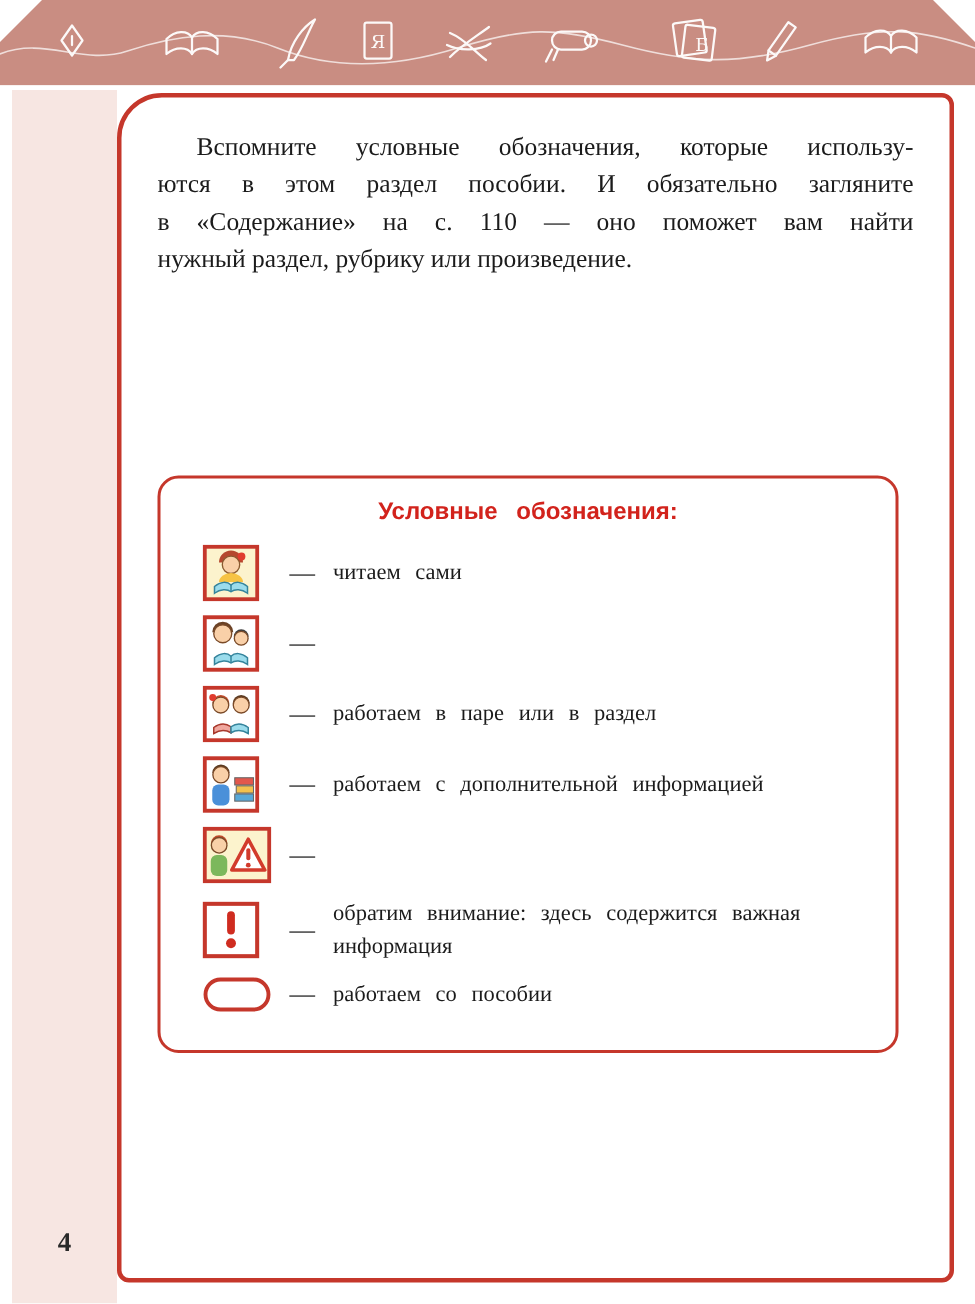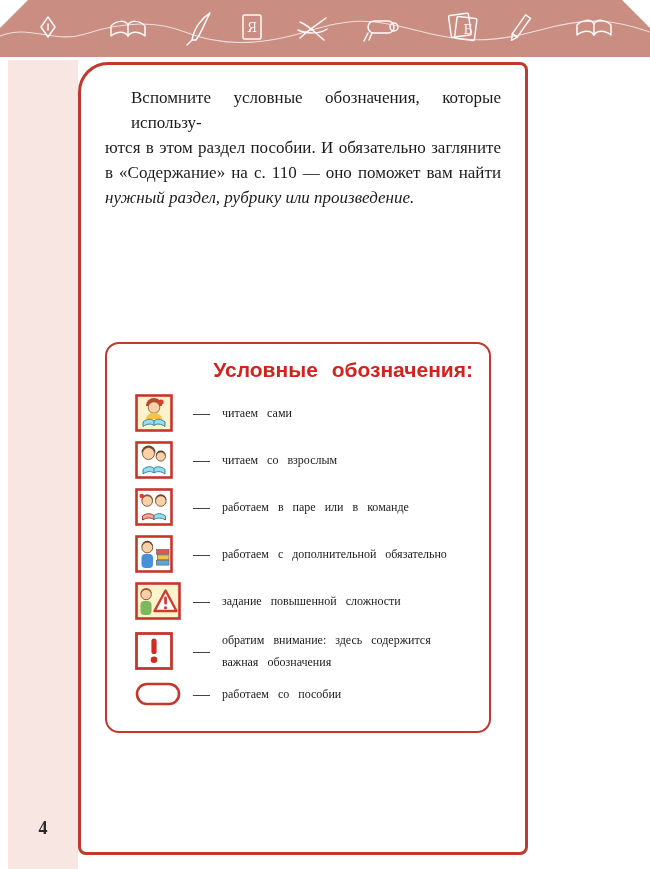--- a/index.html
+++ b/index.html
@@ -23,49 +23,49 @@
   .sidebar{
     position:absolute;left:8px;top:60px;width:70px;bottom:0;
     background:var(--sidebar_bg,#f7e6e2);
   }
   .page-number{
     position:absolute;left:8px;width:70px;bottom:30px;text-align:center;
     font-size:18px;font-weight:700;color:#2a2a2a;
   }
   
   .frame{
-    position:absolute;left:78px;top:62px;width:450px;bottom:14px;
+    position:absolute;left:78px;top:62px;width:558px;bottom:14px;
     border:3px solid var(--accent,#c5372b);
     border-radius:30px 8px 8px 8px;
     background:#fff;
     padding:20px 24px 0 24px;
   }
   .intro{margin:0;font-size:17px;line-height:25px;}
   .intro span{display:block;text-align:justify;text-align-last:justify;}
   .intro span.first{padding-left:26px;}
-  .intro span.last{text-align-last:left;font-style:italic;}
+  .intro span.last{text-align-last:left;}
   
   .legend-box{
     margin:132px 10px 0 0;
     border:2.5px solid var(--accent,#c5372b);
     border-radius:14px;
     padding:14px 16px 16px 16px;
   }
   .legend-title{
-    text-align:right;
+    text-align:center;
     font-family:"Liberation Sans","DejaVu Sans",sans-serif;
-    font-weight:700;font-size:21px;color:var(--title_red,#d2231c);
+    font-weight:700;font-size:16px;color:var(--title_red,#d2231c);
     word-spacing:8px;margin-bottom:12px;
   }
   .legend-item{
     display:flex;align-items:center;margin:0 0 9px 0;padding-left:12px;
   }
   .legend-item .icon{flex:0 0 56px;display:flex;align-items:center;}
   .legend-item .dash{flex:0 0 auto;margin:0 12px 0 2px;font-size:17px;}
-  .legend-item .label{font-size:12px;line-height:22px;word-spacing:6px;}
+  .legend-item .label{font-size:15px;line-height:22px;word-spacing:6px;}
   svg text{font-family:"DejaVu Serif",serif;}
 </style>
 </head>
 <body>
 
 <div class="band">
   <svg width="650" height="57" viewBox="0 0 650 57">
     <g fill="none" stroke="#ffffff" stroke-width="1.5" stroke-linecap="round" stroke-linejoin="round" opacity="0.95">
       <path d="M0 36 C30 24 55 44 85 34 S150 18 185 32 S260 46 305 32 S370 18 415 30 S490 44 540 30 S615 20 650 32" stroke-width="1.1" opacity="0.75"></path>
       <g transform="translate(48,27)">
@@ -148,82 +148,80 @@
           <rect x="1.5" y="1.5" width="35" height="35" fill="#ffffff" stroke="#c5372b" stroke-width="2.6"></rect>
           <path d="M6.5 11.5 a7 7 0 0 1 14 0" fill="#6b4226"></path>
           <circle cx="13.5" cy="12.5" r="6" fill="#f9d0a8" stroke="#7a4a28" stroke-width="0.9"></circle>
           <path d="M20.8 14.5 a5 5 0 0 1 10 0" fill="#3e3e3e"></path>
           <circle cx="25.8" cy="15.5" r="4.6" fill="#f9d0a8" stroke="#7a4a28" stroke-width="0.9"></circle>
           <path d="M8 28.5 C12 25 16.5 25 19 27.5 C21.5 25 26 25 30 28.5 L30 33 C26 30 21.5 30 19 32 C16.5 30 12 30 8 33 Z" fill="#9bdcec" stroke="#35849c" stroke-width="1"></path>
           <line x1="19" y1="27.5" x2="19" y2="32" stroke="#35849c" stroke-width="1"></line>
         </svg>
       </span>
       <span class="dash">—</span>
-      <span class="label">читаем со взрослым</span>
     </div>
 
     <div class="legend-item">
       <span class="icon">
         <svg width="38" height="38" viewBox="0 0 38 38">
           <rect x="1.5" y="1.5" width="35" height="35" fill="#ffffff" stroke="#c5372b" stroke-width="2.6"></rect>
           <path d="M6.5 12 a5.7 5.7 0 0 1 11.4 0" fill="#c04a2a"></path>
           <circle cx="12.2" cy="13" r="5.3" fill="#f9d0a8" stroke="#7a4a28" stroke-width="0.9"></circle>
           <circle cx="6.8" cy="8" r="2.3" fill="#e03c2e"></circle>
           <path d="M20.1 12 a5.7 5.7 0 0 1 11.4 0" fill="#5a3a20"></path>
           <circle cx="25.8" cy="13" r="5.3" fill="#f9d0a8" stroke="#7a4a28" stroke-width="0.9"></circle>
           <path d="M7.5 28 C11.5 25 15.5 25 19 27.5 L19 31.5 C15.5 29.5 11.5 29.5 7.5 32 Z" fill="#f0a79e" stroke="#a8382c" stroke-width="1"></path>
           <path d="M30.5 28 C26.5 25 22.5 25 19 27.5 L19 31.5 C22.5 29.5 26.5 29.5 30.5 32 Z" fill="#9bdcec" stroke="#35849c" stroke-width="1"></path>
         </svg>
       </span>
       <span class="dash">—</span>
-      <span class="label">работаем в паре или в команде</span>
+      <span class="label">работаем в паре или в раздел</span>
     </div>
 
     <div class="legend-item">
       <span class="icon">
         <svg width="38" height="38" viewBox="0 0 38 38">
           <rect x="1.5" y="1.5" width="35" height="35" fill="#ffffff" stroke="#c5372b" stroke-width="2.6"></rect>
           <path d="M6.5 11.5 a5.8 5.8 0 0 1 11.6 0" fill="#5a3a20"></path>
           <circle cx="12.3" cy="12.5" r="5.4" fill="#f9d0a8" stroke="#7a4a28" stroke-width="0.9"></circle>
           <rect x="6.5" y="19" width="11.5" height="14" rx="4" fill="#4a90d9"></rect>
           <rect x="21.5" y="14.5" width="12.5" height="4.8" fill="#e2574c" stroke="#666" stroke-width="0.7"></rect>
           <rect x="22.5" y="19.9" width="11.5" height="4.8" fill="#f2c14e" stroke="#666" stroke-width="0.7"></rect>
           <rect x="21.5" y="25.3" width="12.5" height="4.8" fill="#58a8d8" stroke="#666" stroke-width="0.7"></rect>
         </svg>
       </span>
       <span class="dash">—</span>
-      <span class="label">работаем с дополнительной обязательно</span>
+      <span class="label">работаем с дополнительной информацией</span>
     </div>
 
     <div class="legend-item">
       <span class="icon">
         <svg width="46" height="38" viewBox="0 0 46 38">
           <rect x="1.5" y="1.5" width="43" height="35" fill="#fcf3cd" stroke="#c5372b" stroke-width="2.6"></rect>
           <path d="M5.5 11.5 a5.6 5.6 0 0 1 11.2 0" fill="#c04a2a"></path>
           <circle cx="11.1" cy="12.5" r="5.2" fill="#f9d0a8" stroke="#7a4a28" stroke-width="0.9"></circle>
           <rect x="5.5" y="19" width="11" height="14" rx="4" fill="#7cb85c"></rect>
           <path d="M30.5 8.5 L41.5 29 L19.5 29 Z" fill="#ffffff" stroke="#d23b2c" stroke-width="2.4" stroke-linejoin="round"></path>
           <rect x="29.2" y="14.5" width="2.7" height="8" rx="1.3" fill="#d23b2c"></rect>
           <circle cx="30.5" cy="25.8" r="1.6" fill="#d23b2c"></circle>
         </svg>
       </span>
       <span class="dash">—</span>
-      <span class="label">задание повышенной сложности</span>
     </div>
 
     <div class="legend-item">
       <span class="icon">
         <svg width="38" height="38" viewBox="0 0 38 38">
           <rect x="1.5" y="1.5" width="35" height="35" fill="#ffffff" stroke="#c5372b" stroke-width="2.8"></rect>
           <rect x="16.4" y="6.5" width="5.2" height="15.5" rx="2.6" fill="#cf2c20"></rect>
           <circle cx="19" cy="27.8" r="3.3" fill="#cf2c20"></circle>
         </svg>
       </span>
       <span class="dash">—</span>
-      <span class="label">обратим внимание: здесь содержится важная обозначения</span>
+      <span class="label">обратим внимание: здесь содержится важная информация</span>
     </div>
 
     <div class="legend-item">
       <span class="icon">
         <svg width="46" height="24" viewBox="0 0 46 24">
           <rect x="2" y="2" width="42" height="20" rx="10" fill="#ffffff" stroke="#c5372b" stroke-width="2.6"></rect>
         </svg>
       </span>
       <span class="dash">—</span>
       <span class="label">работаем со пособии</span>

